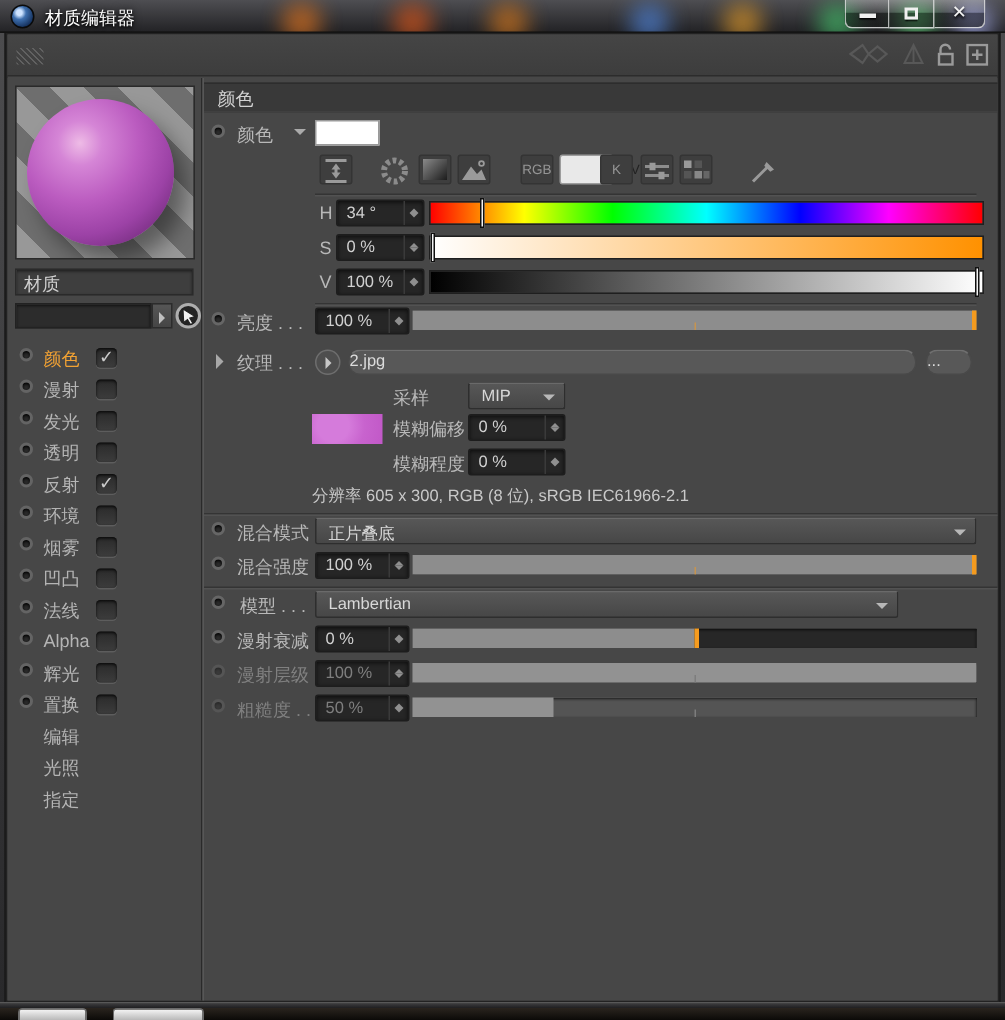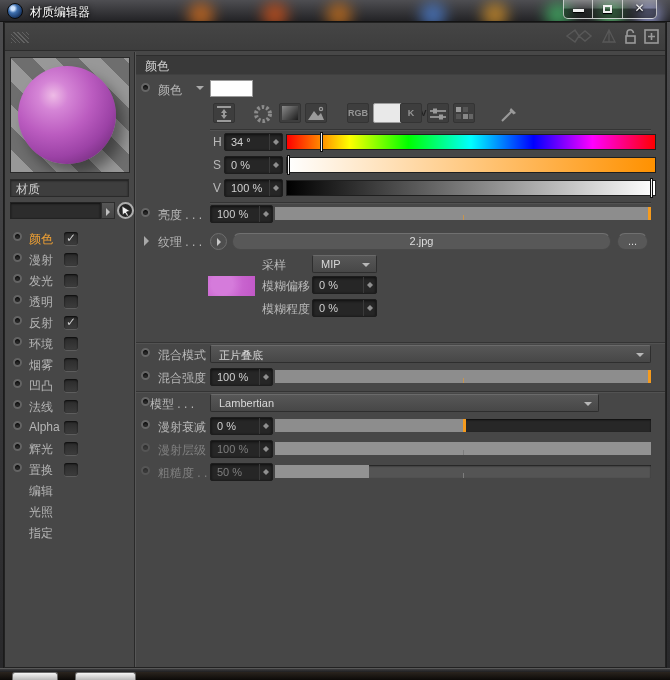--- a/index.html
+++ b/index.html
@@ -90,21 +90,21 @@
   .radio { position:absolute; width:9px; height:9px; border-radius:50%;
     background:#2b2b2b; border:2px solid #666; box-shadow:inset 0 1px 2px #000; }
   .radio.dim { opacity:.45; }
   .sep { position:absolute; height:0; border-top:1px solid #343434; border-bottom:1px solid #525252; }
 
   .swatch { position:absolute; left:74px; top:28px; width:43px; height:17px; background:#ffffff;
     border:1px solid #9a9a9a; }
   .dd-tri { position:absolute; width:0; height:0; border:4px solid transparent; border-top-color:#aaa; }
 
   .tb { position:absolute; top:51px; width:22px; height:20px; background:#3e3e3e;
-    border:1px solid #343434; border-radius:2px; color:#959595; font-size:9px; font-weight:bold;
+    border:1px solid #343434; border-radius:2px; color:#959595; font-size:9px; font-weight:normal;
     text-align:center; line-height:18px; }
   .tb.flat { background:transparent; border-color:transparent; }
   .tb.active { background:#e9e9e9; color:#222; border:1px solid #9d9d9d;padding-left:34px; }
   .grad-chip { position:absolute; inset:2px; background:linear-gradient(135deg,#8a8a8a,#1c1c1c); }
 
   .spinner { position:absolute; height:18px; background:#262626; border:1px solid #1d1d1d;
     border-radius:2px; box-shadow:inset 0 1px 3px rgba(0,0,0,.65); color:#d0d0d0; font-size:11px; }
   .spinner .val { position:absolute; left:6px; top:2px; }
   .spinner.dim .val { color:#7e7e7e; }
   .spinner .arrows { position:absolute; right:0; top:0; bottom:0; width:13px; border-left:1px solid #3a3a3a; }
@@ -135,21 +135,21 @@
   .bar-s { background:linear-gradient(to right,#ffffff,#ff9100); }
   .bar-v { background:linear-gradient(to right,#000000,#ffffff); }
 
   .expander { position:absolute; width:0; height:0; border:5px solid transparent; border-left-color:#a8a8a8; }
   .round-btn { position:absolute; width:17px; height:17px; border-radius:50%;
     background:#4e4e4e; border:1px solid #6e6e6e; }
   .round-btn i { position:absolute; left:6px; top:4px; width:0; height:0;
     border:4px solid transparent; border-left-color:#c8c8c8; }
   .pill { position:absolute; height:17px; border-radius:8px; background:#585858;
     border:1px solid #494949; border-top-color:#707070; color:#dcdcdc; font-size:11px;
-    text-align:center; line-height:15px; }
+    text-align:left; line-height:15px; }
   .thumb2 { position:absolute; left:72px; top:224px; width:47px; height:20px;
     background:radial-gradient(circle at 30% 40%, #d57bdb 0 30%, #c863ce 60%, #c158c7 100%); }
   .res-text { position:absolute; left:72px; top:271px; font-size:11px; color:#c9c9c9; }
 </style>
 </head>
 <body>
 
 <div class="titlebar">
   <span class="blob" style="left:188px;background:#c96a20"></span>
   <span class="blob" style="left:262px;background:#c4501c"></span>
@@ -430,20 +430,21 @@
       </div>
       <span class="lbl" style="left:126px;top:249px">模糊程度</span>
       <div class="spinner" style="left:176px;top:247px;width:65px">
         <span class="val">0 %</span>
         <span class="arrows">
             <i class="up"></i>
             <i class="dn"></i>
           </span>
       </div>
 
+      <div class="res-text">分辨率 605 x 300, RGB (8 位), sRGB IEC61966-2.1</div>
 
       <div class="sep" style="left:0;right:0;top:290px"></div>
 
       <span class="radio" style="left:5px;top:296px"></span>
       <span class="lbl" style="left:22px;top:295px">混合模式</span>
       <div class="dropdown" style="left:74px;top:293px;width:441px">
         <span class="val">正片叠底</span>
           <i class="dd-arrow"></i>
       </div>
 
@@ -458,21 +459,21 @@
       </div>
       <div class="slider" style="left:139px;top:318px;width:376px">
         <div class="fill" style="width: 100%;"></div>
         <i class="cmark"></i>
         <i class="tick end"></i>
       </div>
 
       <div class="sep" style="left:0;right:0;top:339px"></div>
 
       <span class="radio" style="left:5px;top:345px"></span>
-      <span class="lbl" style="left:14px;top:344px">模型 . . .</span>
+      <span class="lbl" style="left:24px;top:344px">模型 . . .</span>
       <div class="dropdown" style="left:74px;top:342px;width:389px">
         <span class="val">Lambertian</span>
           <i class="dd-arrow"></i>
       </div>
 
       <span class="radio" style="left:5px;top:368px"></span>
       <span class="lbl" style="left:22px;top:367px">漫射衰减</span>
       <div class="spinner" style="left:74px;top:365px;width:63px">
         <span class="val">0 %</span>
         <span class="arrows">

